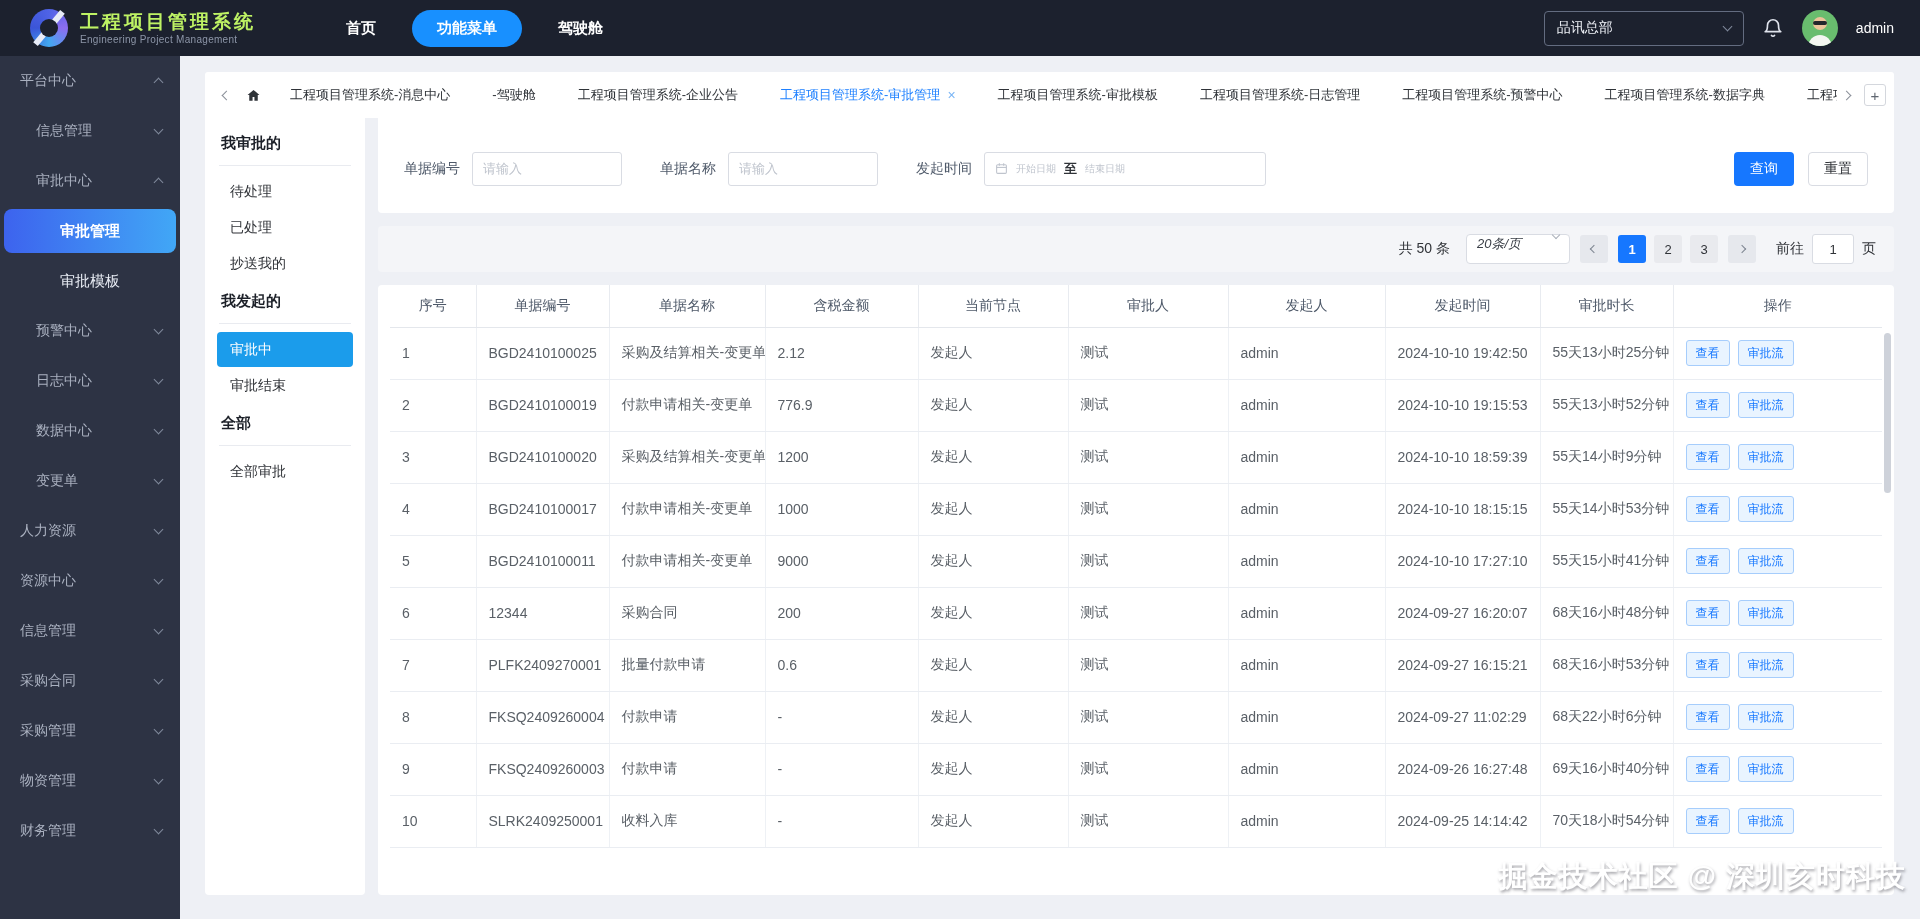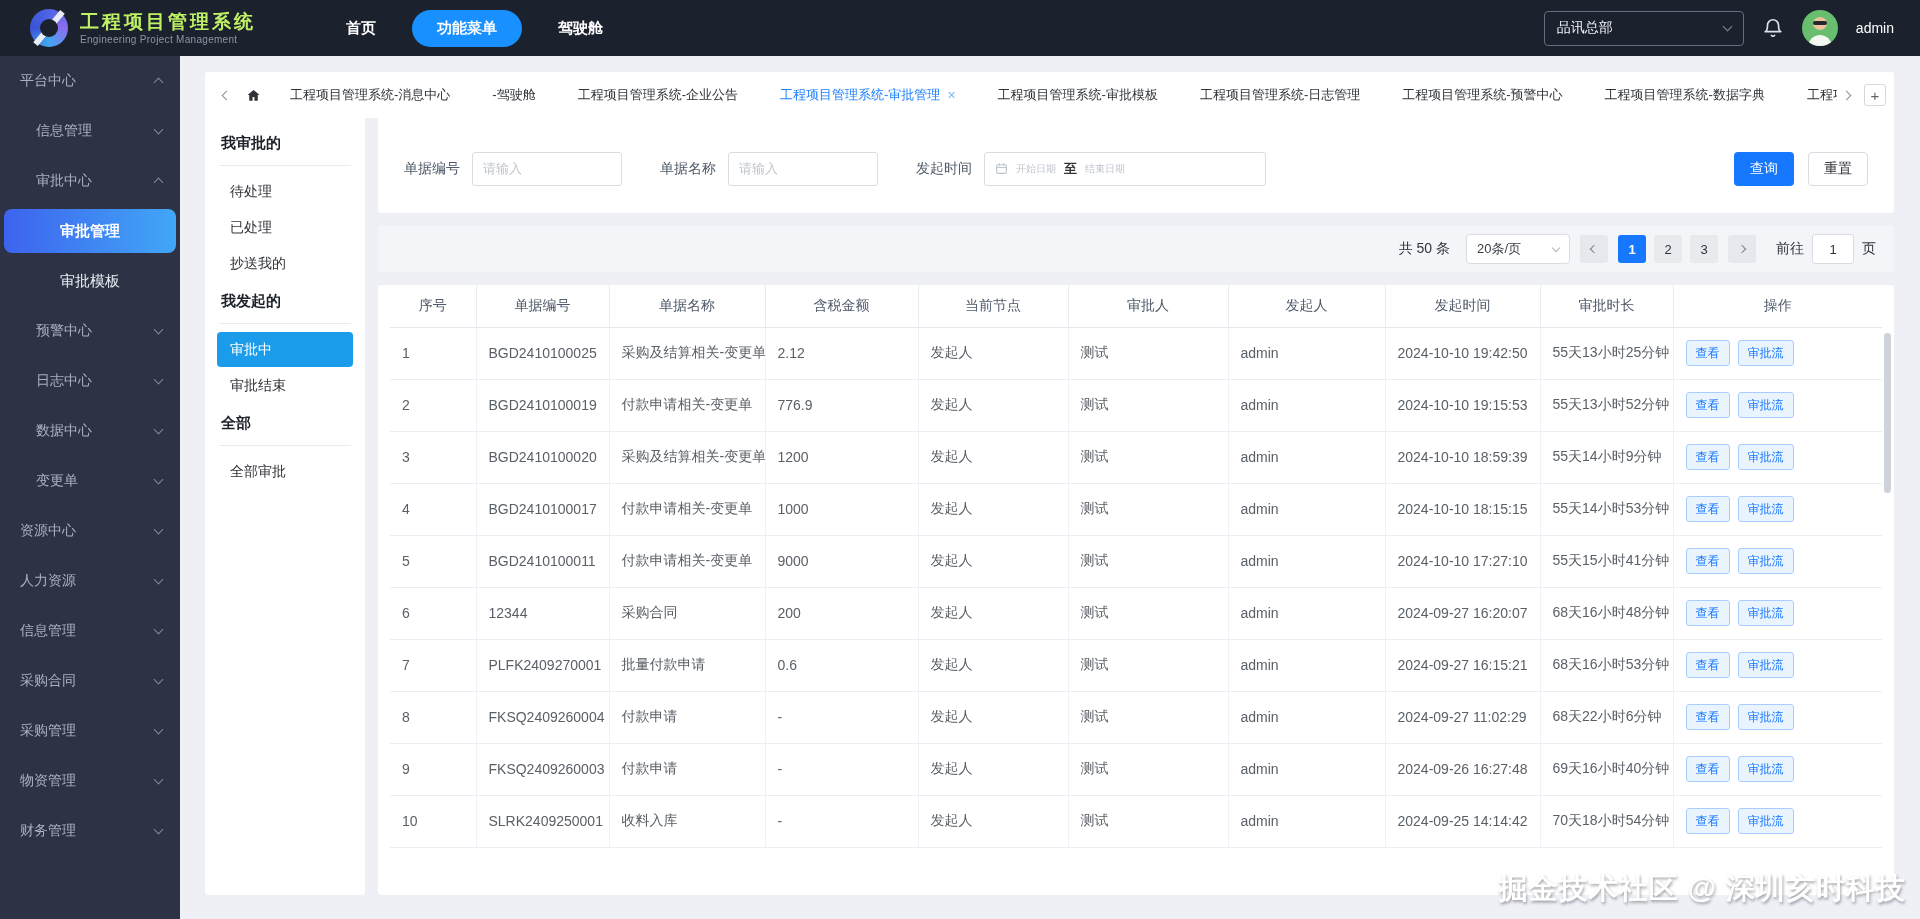--- a/index.html
+++ b/index.html
@@ -73,42 +73,42 @@
   .ph { color:#bfc4cd; font-size:10px; white-space:nowrap; }
   .date-to { color:#303338; font-size:13px; font-weight:600; }
   .filter-btns { margin-left:auto; display:flex; gap:14px; }
   .btn { height:34px; padding:0 15px; border-radius:4px; font-size:14px; cursor:pointer; display:flex; align-items:center; border:1px solid transparent; font-family:inherit; }
   .btn.primary { background:#1677ff; color:#ffffff; }
   .btn.plain { background:#ffffff; color:#303338; border-color:#d9dce3; }
 
   
   .page-card { position:absolute; left:198px; top:170px; right:26px; height:46px; background:#f4f5f8; border-radius:4px; display:flex; align-items:center; justify-content:flex-end; padding:0 18px; gap:10px; font-size:14px; color:#303338; }
   .pg-total { margin-right:6px; white-space:nowrap; }
-  .pg-size { width:104px; height:30px; background:#ffffff; border:1px solid #d9dce3; border-radius:4px; display:flex; align-items:center; justify-content:space-between; padding:0 10px; color:#3a3f47; font-size:13px; cursor:pointer; }
+  .pg-size { width:104px; height:30px; background:#ffffff; border:1px solid #d9dce3; border-radius:4px; display:flex; align-items:flex-start; justify-content:space-between; padding:0 10px; color:#3a3f47; font-size:13px; cursor:pointer;font-style:italic; }
   .pg-size .chev { border-color:#aab0ba; width:6px; height:6px; }
   .pg-btn { width:28px; height:28px; border-radius:3px; background:#e6e8ed; display:flex; align-items:center; justify-content:center; cursor:pointer; }
   .pg-btn .chev { border-color:#7d8490; width:6px; height:6px; }
   .page-list { display:flex; gap:8px; }
   .page-num { width:28px; height:28px; border-radius:3px; background:#e9eaee; color:#303338; font-size:13px; display:flex; align-items:center; justify-content:center; cursor:pointer; }
   .page-num.active { background:#1677ff; color:#ffffff; font-weight:600; }
   .pg-goto { margin-left:10px; display:flex; align-items:center; gap:8px; white-space:nowrap; }
   .goto-input { width:42px; height:30px; border:1px solid #d9dce3; border-radius:3px; text-align:center; font-size:13px; color:#303338; outline:none; background:#fff; font-family:inherit; }
 
   
   .table-card { position:absolute; left:198px; top:229px; right:26px; bottom:24px; background:#ffffff; border-radius:4px; overflow:hidden; padding:0 12px; }
   table.grid { width:100%; border-collapse:collapse; table-layout:fixed; }
   .grid th { height:42px; text-align:center; padding:8px 12px; font-size:14px; font-weight:500; color:#4e5969; border-bottom:1px solid #e4e7ec; border-right:1px solid #e8ebf0; white-space:nowrap; overflow:hidden; }
   .grid th:last-child { border-right:none; }
   .grid td { height:52px; padding:0 12px; font-size:14px; color:#5a6067; border-bottom:1px solid #eaedf2; border-right:1px solid #eef1f5; white-space:nowrap; overflow:hidden; }
   .grid td:last-child { border-right:none; }
   .op-btn { height:26px; padding:0 9px; font-size:12px; color:#1677ff; background:#e9f4ff; border:1px solid #a6cdfc; border-radius:3px; margin-right:8px; cursor:pointer; font-family:inherit; }
   .scroll-thumb { position:absolute; right:3px; top:48px; width:7px; height:160px; background:#ced2da; border-radius:4px; }
 
   
-  .watermark { position:absolute; right:14px; bottom:10px; font-size:29px; font-weight:700; color:#ffffff; letter-spacing:1px; text-shadow:1px 2px 3px rgba(60,60,70,0.45); z-index:10; pointer-events:none; }
+  .watermark { position:absolute; right:14px; bottom:22px; font-size:29px; font-weight:700; color:#ffffff; letter-spacing:1px; text-shadow:1px 2px 3px rgba(60,60,70,0.45); z-index:10; pointer-events:none; }
 </style>
 </head>
 <body>
 
 <div class="app">
 
   <div class="header">
     <div class="logo-wrap">
       <div class="logo-icon"></div>
       <div class="logo-text">
@@ -168,25 +168,25 @@
       </div>
       <div class="side-item lvl2">
         <span class="side-label">数据中心</span>
         <span class="chev down"></span>
       </div>
       <div class="side-item lvl2">
         <span class="side-label">变更单</span>
         <span class="chev down"></span>
       </div>
       <div class="side-item lvl1">
+        <span class="side-label">人力资源</span>
+        <span class="chev down"></span>
+      </div>
+      <div class="side-item lvl1">
         <span class="side-label">资源中心</span>
-        <span class="chev down"></span>
-      </div>
-      <div class="side-item lvl1">
-        <span class="side-label">人力资源</span>
         <span class="chev down"></span>
       </div>
       <div class="side-item lvl1">
         <span class="side-label">信息管理</span>
         <span class="chev down"></span>
       </div>
       <div class="side-item lvl1">
         <span class="side-label">采购合同</span>
         <span class="chev down"></span>
       </div>

